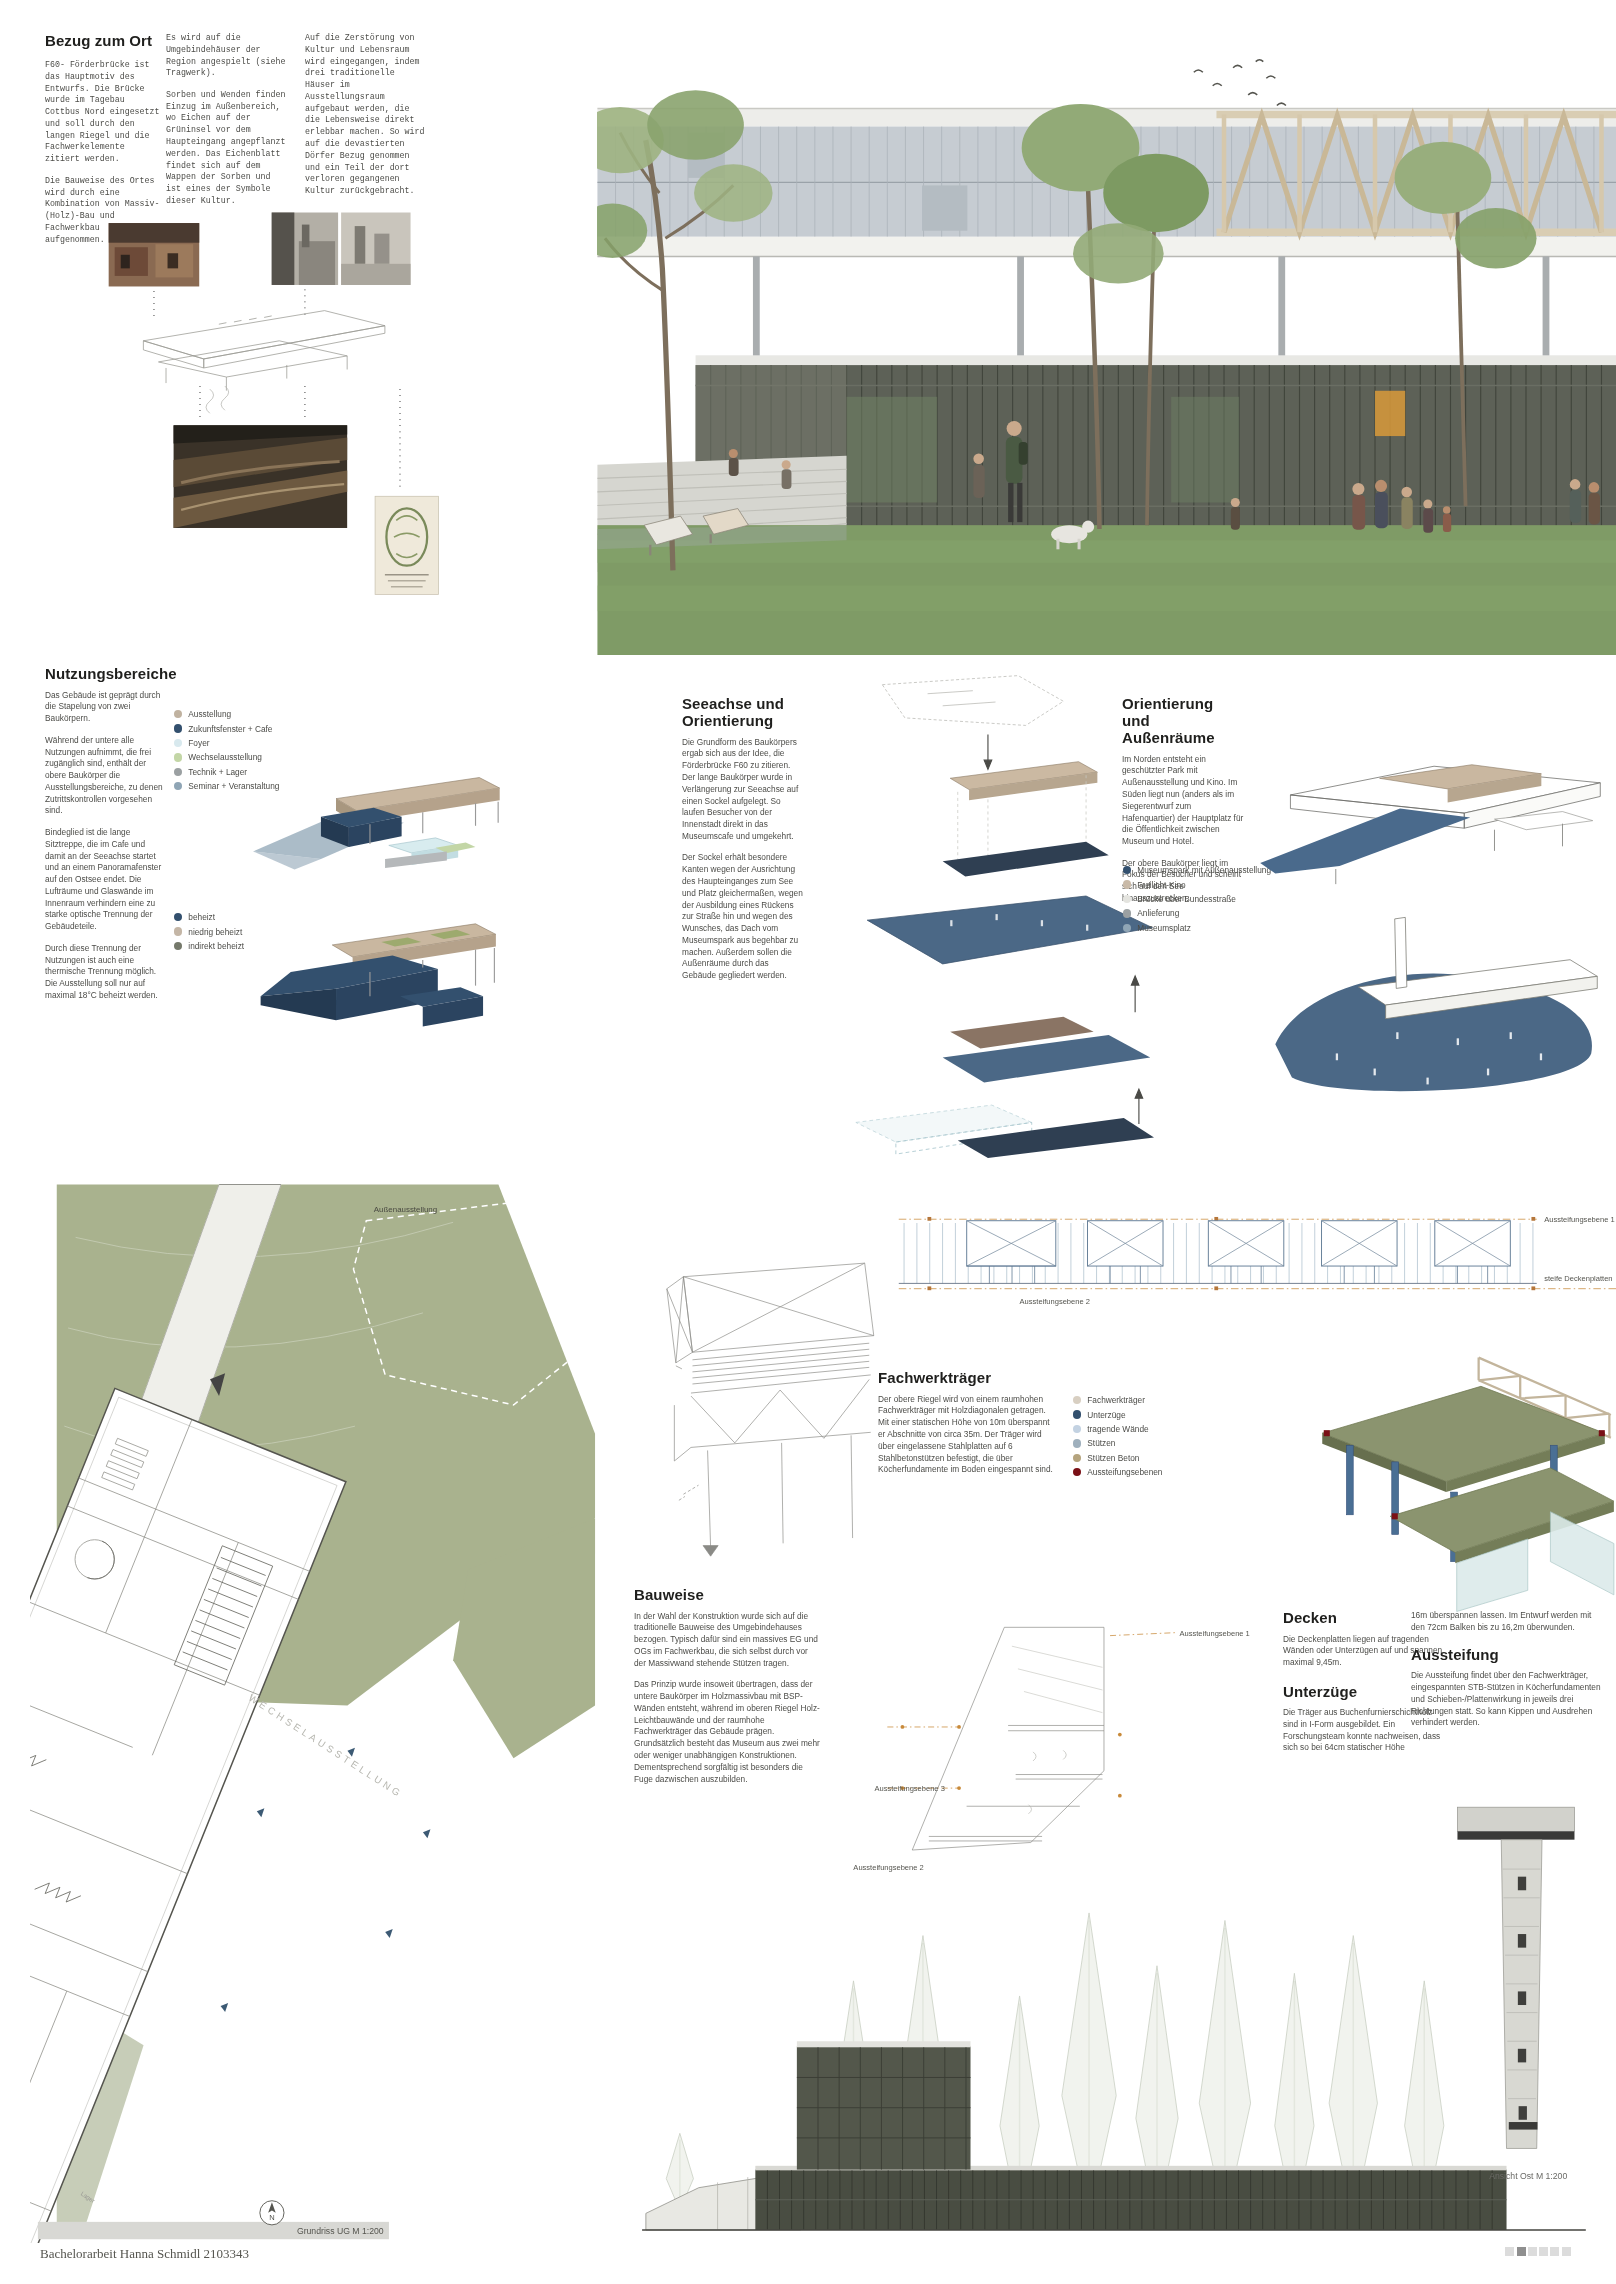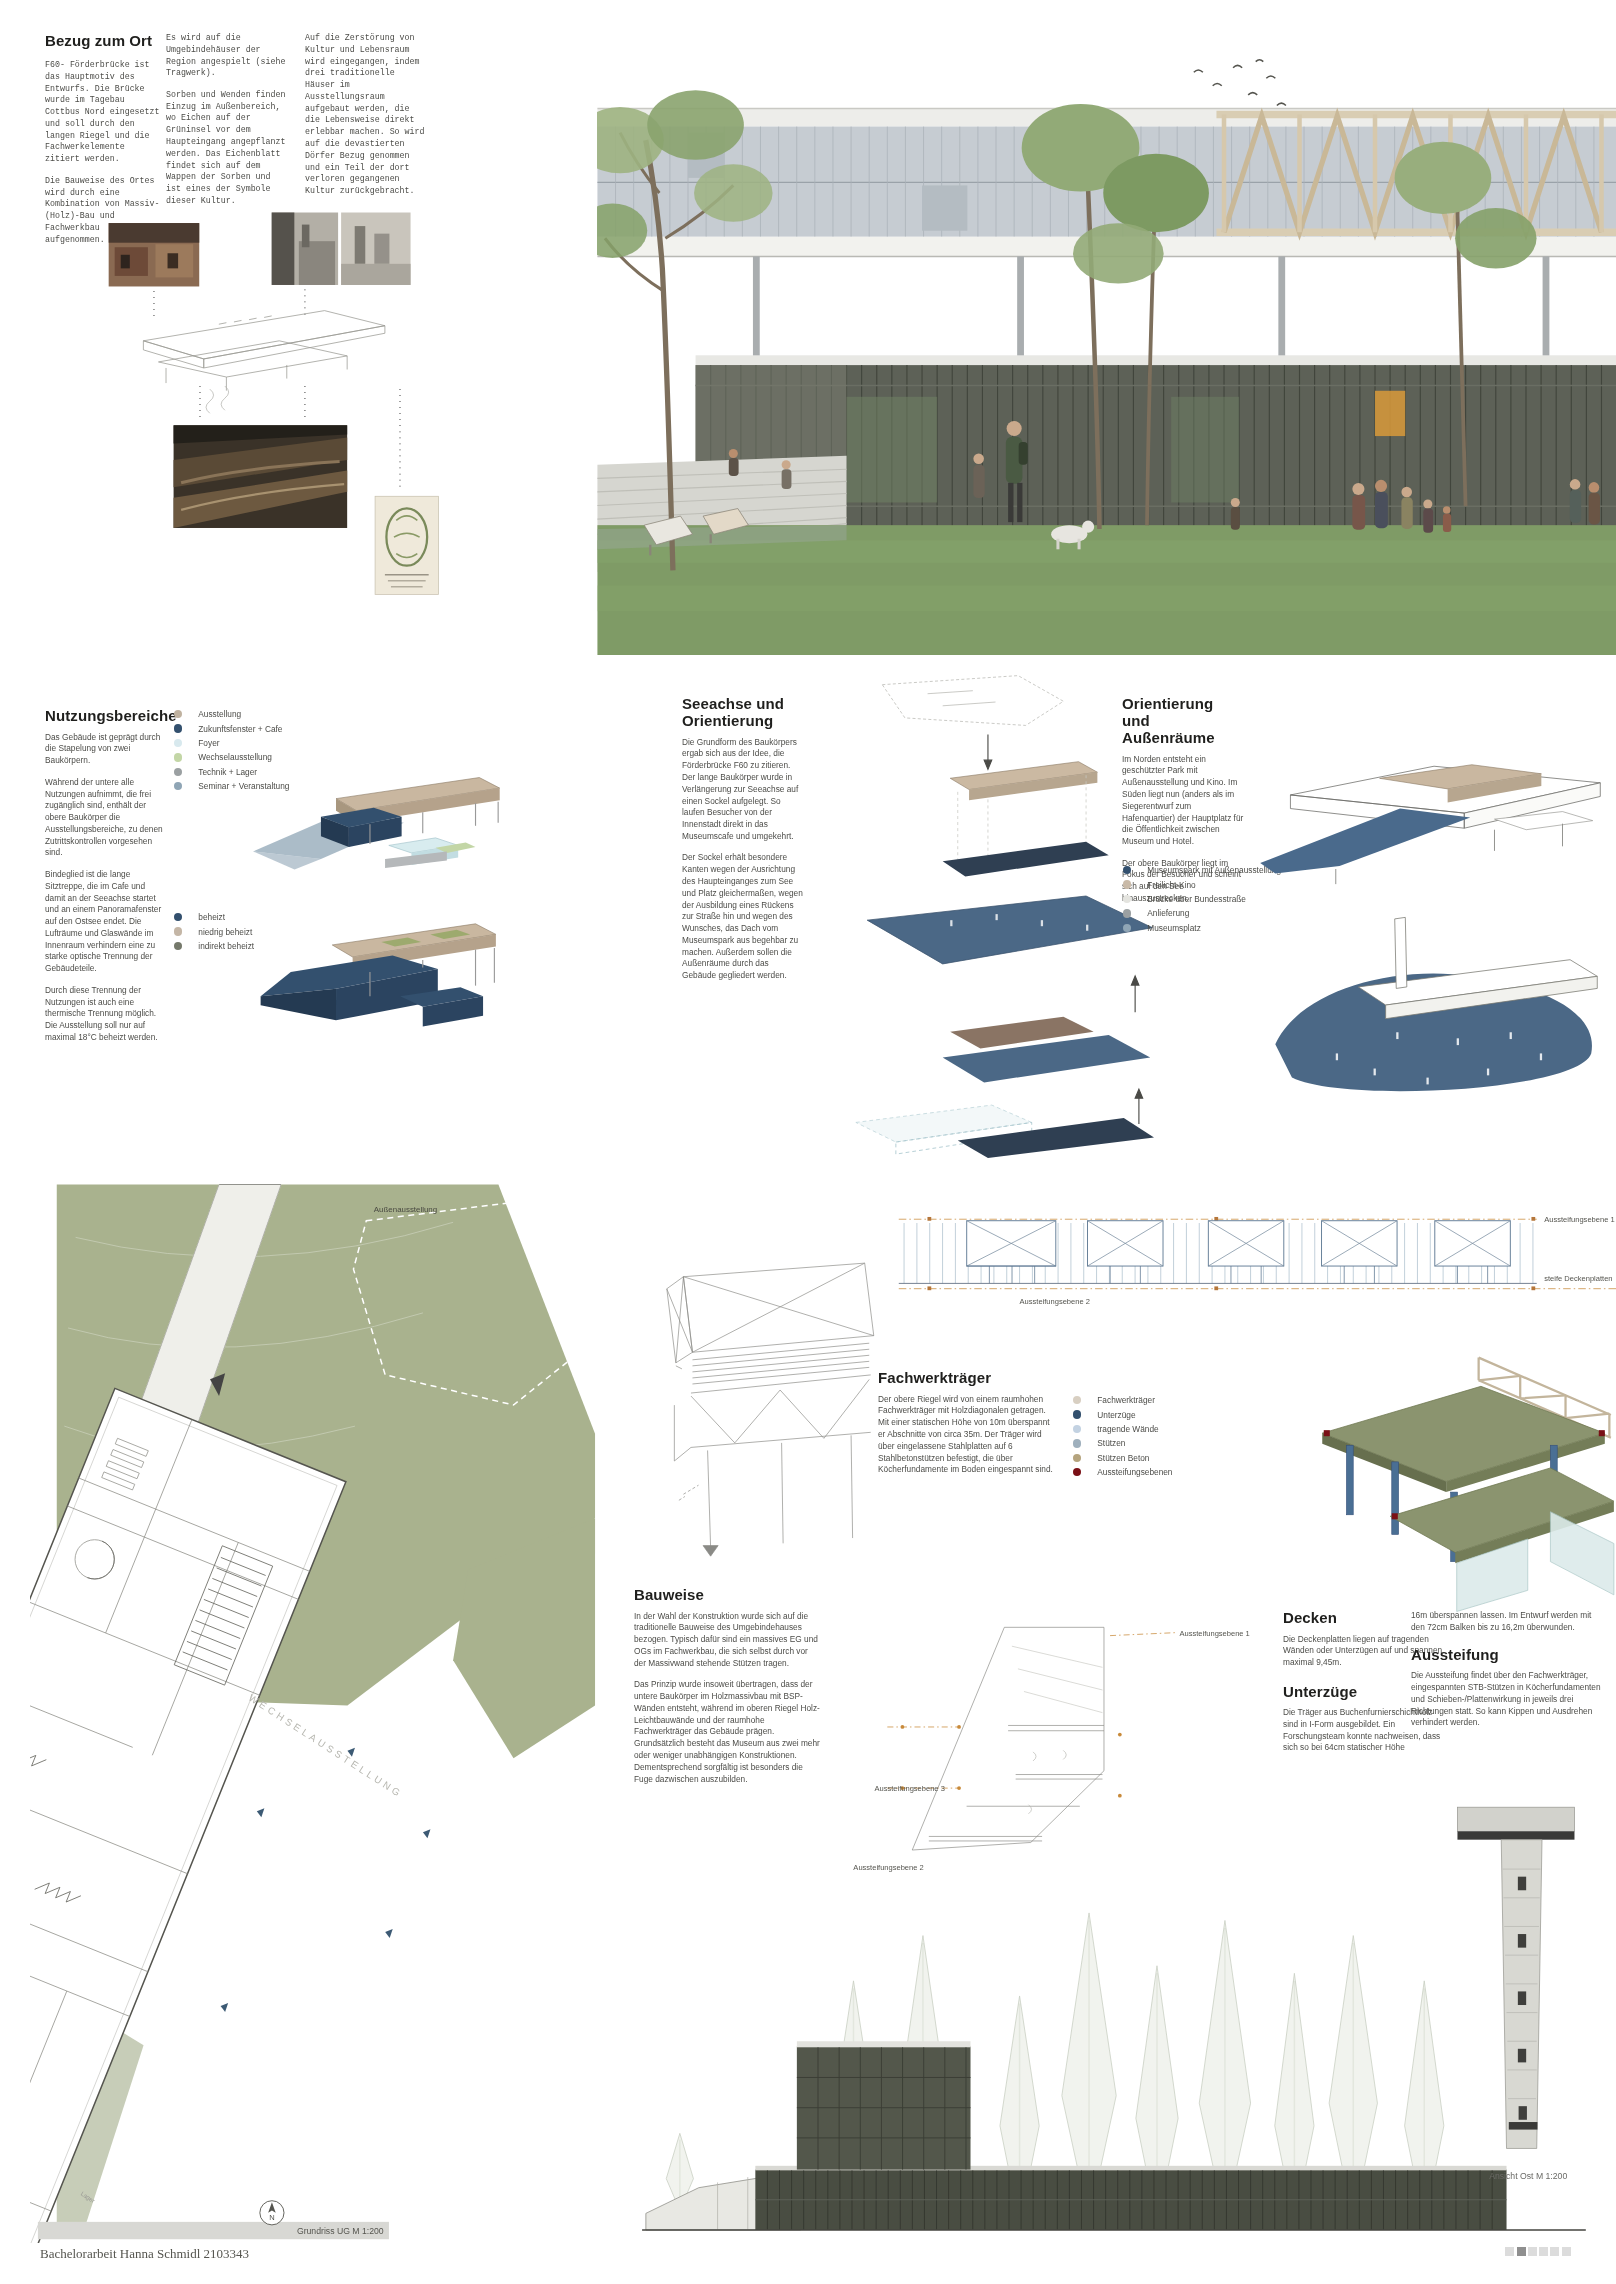--- a/index.html
+++ b/index.html
@@ -2,21 +2,21 @@
 <html style="font-size:12px"><head>
 <meta charset="utf-8">
 <style>
   html,body{margin:0;padding:0;background:#e8e8e8;}
   #poster{position:relative;width:1616px;height:2284px;background:#ffffff;overflow:hidden;
           font-family:"Liberation Sans", sans-serif;color:#4a4a46;}
   .abs{position:absolute;}
   .h{font-weight:bold;font-size:15px;color:#1f1f1d;margin:0 0 7.6px 0;letter-spacing:0.1px;}
   .p{font-size:8.3px;line-height:1.42;color:#4c4c48;margin:0 0 9.8px 0;}
   .col{position:absolute;font-family:Liberation Mono, monospace;}
-  .li{display:flex;align-items:center;gap:16px;height:14.4px;font-size:8.3px;color:#4c4c48;}
+  .li{display:flex;align-items:center;gap:6px;height:14.4px;font-size:8.3px;color:#4c4c48;}
   .dot{width:8.3px;height:8.3px;border-radius:50%;flex:none;}
   .sq{width:9px;height:9px;display:inline-block;margin-left:2.3px;}
   svg{display:block;}
   svg text{font-family:"Liberation Sans", sans-serif;}
 </style>
 </head>
 <body>
 
 <div id="poster">
 
@@ -374,21 +374,21 @@
           <circle cx="250" cy="560" r="6" fill="#caa98c"></circle>
           <rect x="244" y="566" width="13" height="26" rx="5" fill="#777065"></rect>
         </g>
       <g>
           <circle cx="180" cy="545" r="6" fill="#b98e6e"></circle>
           <rect x="174" y="551" width="13" height="24" rx="5" fill="#5c5248"></rect>
         </g>
     </g>
   </svg>
 
-  <div class="abs" style="left:45px;top:707px;width:121px;">
+  <div class="abs" style="left:45px;top:665px;width:121px;">
     <div class="h">Nutzungsbereiche</div>
     <p class="p">Das Gebäude ist geprägt durch die Stapelung von zwei Baukörpern.</p>
     <p class="p">Während der untere alle Nutzungen aufnimmt, die frei zugänglich sind, enthält der obere Baukörper die Ausstellungsbereiche, zu denen Zutrittskontrollen vorgesehen sind.</p>
     <p class="p">Bindeglied ist die lange Sitztreppe, die im Cafe und damit an der Seeachse startet und an einem Panoramafenster auf den Ostsee endet. Die Lufträume und Glaswände im Innenraum verhindern eine zu starke optische Trennung der Gebäudeteile.</p>
     <p class="p">Durch diese Trennung der Nutzungen ist auch eine thermische Trennung möglich. Die Ausstellung soll nur auf maximal 18°C beheizt werden.</p>
   </div>
   <div class="abs" style="left:174px;top:707px;">
     <div class="li">
         <span class="dot" style="background: rgb(192, 178, 160);"></span>
         <span>Ausstellung</span>

